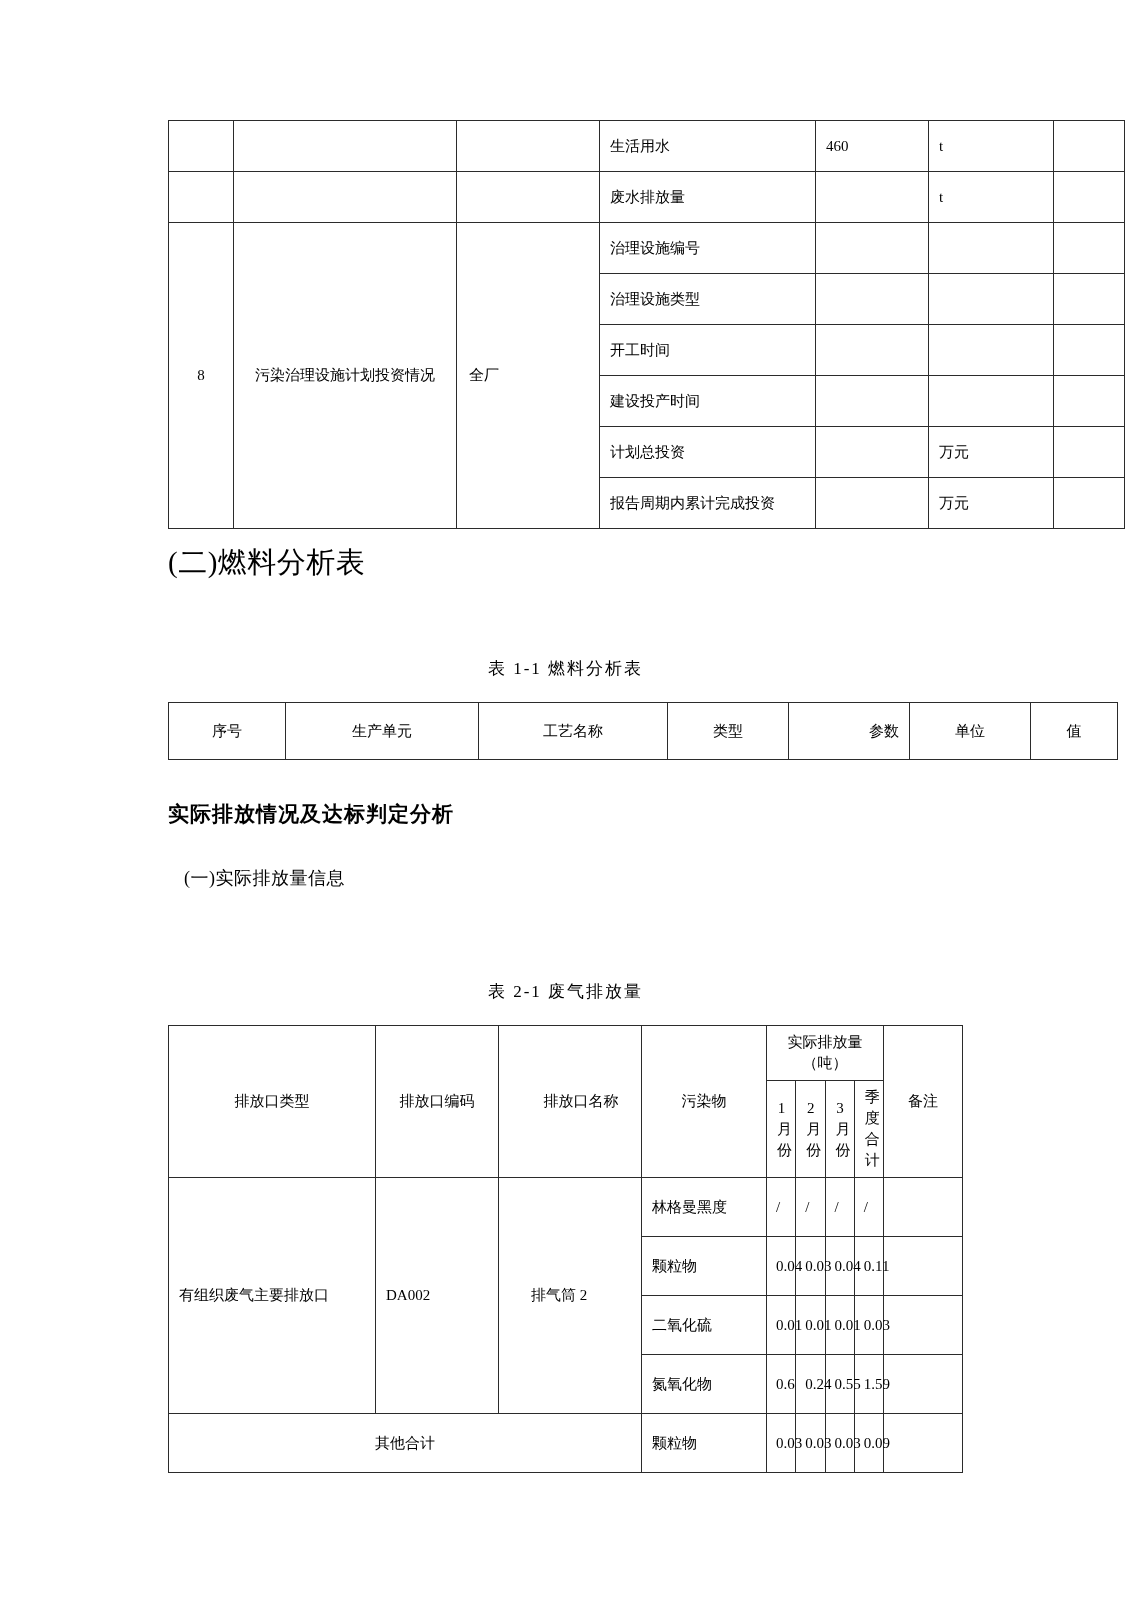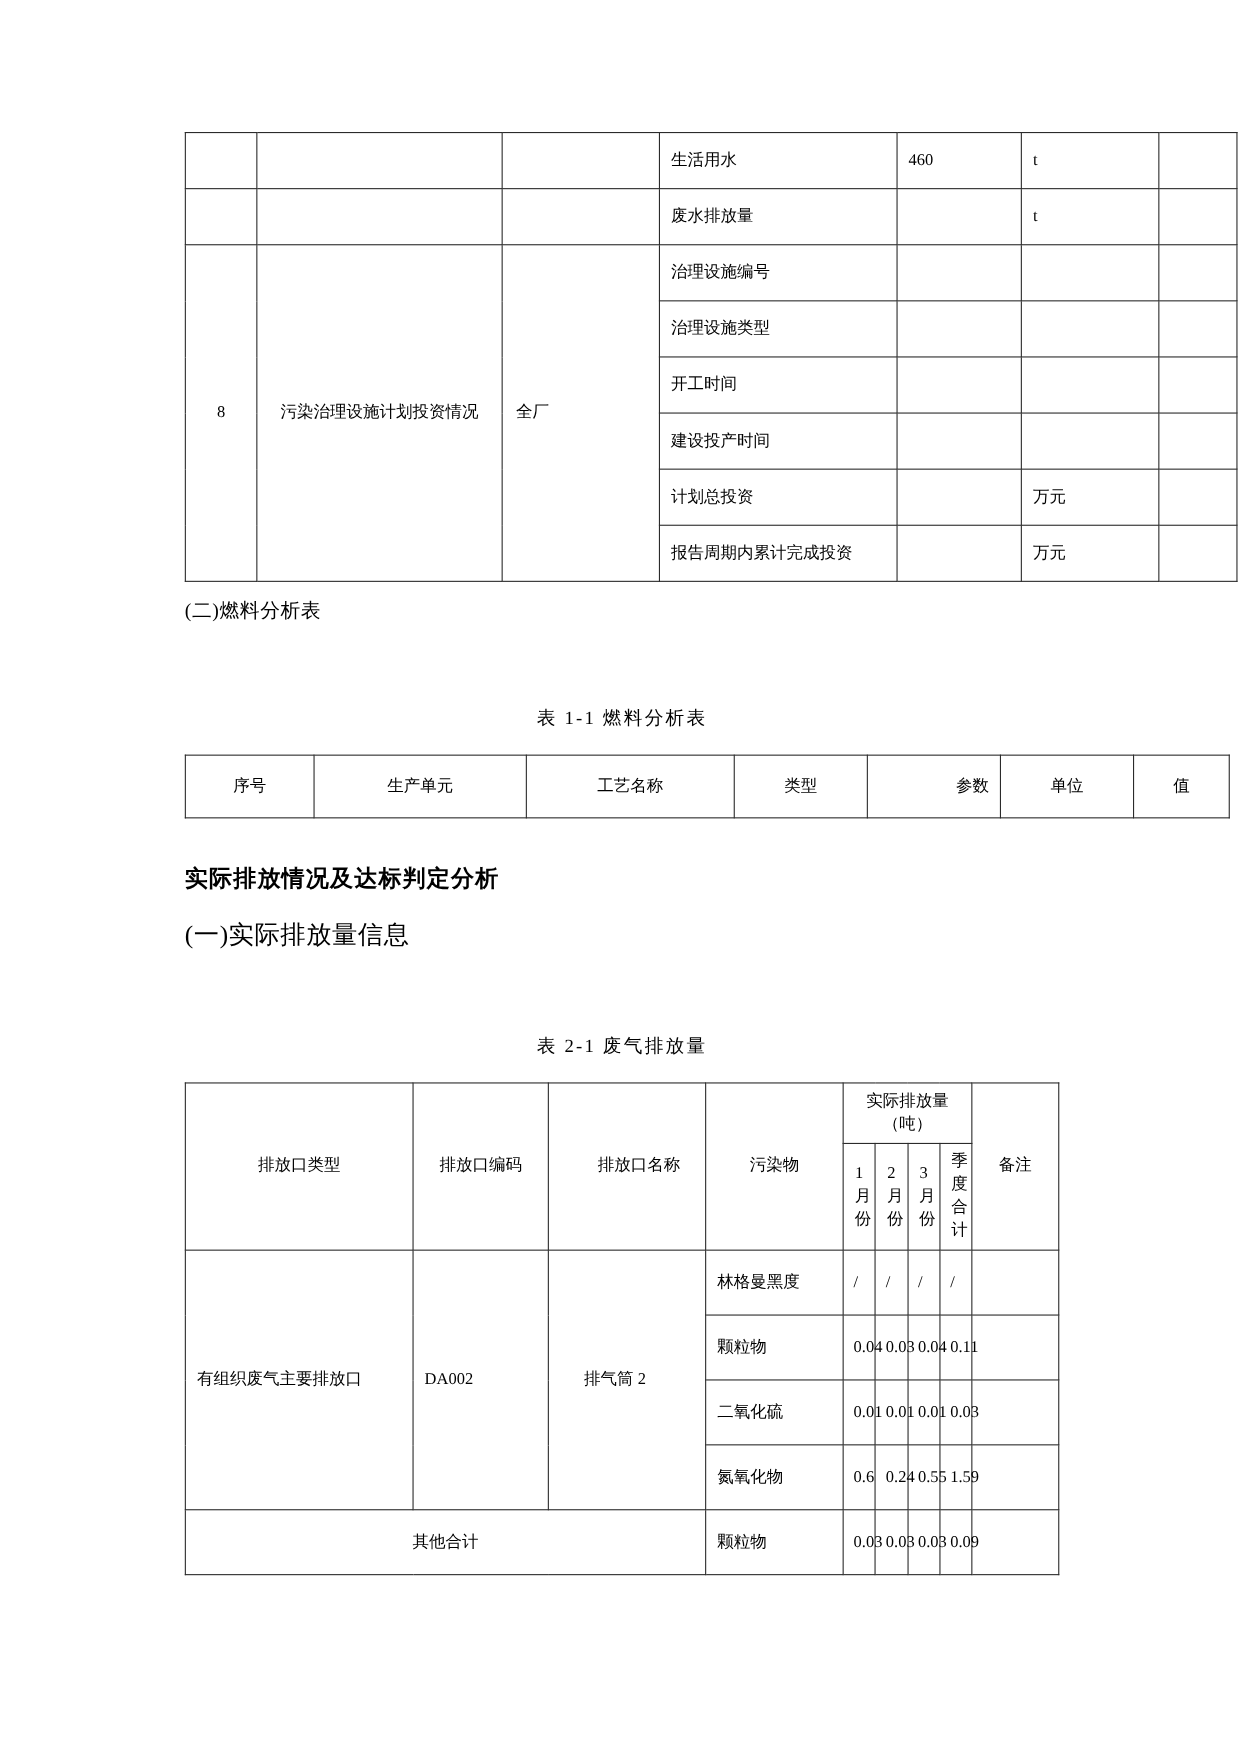--- a/index.html
+++ b/index.html
@@ -41,21 +41,21 @@
   }
   .tbl-cont .c-no     { width: 44px;  text-align: center; }
   .tbl-cont .c-name   { width: 202px; text-align: center; }
   .tbl-cont .c-scope  { width: 120px; text-align: left; padding-left: 12px; }
   .tbl-cont .c-item   { width: 195px; text-align: left; }
   .tbl-cont .c-val    { width: 92px;  text-align: left; }
   .tbl-cont .c-unit   { width: 104px; text-align: left; }
   .tbl-cont .c-rem    { width: 50px; }
 
   .sec-head {
-    font-size: 18px;
+    font-size: 29px;
     margin: 14px 0 0 0;
     letter-spacing: 0.5px;
   }
 
   .tbl-caption {
     text-align: center;
     font-size: 17px;
     letter-spacing: 2px;
     margin: 0;
   }
@@ -78,39 +78,39 @@
   .tbl-fuel .f6 { width: 100px; }
   .tbl-fuel .f7 { width: 66px; }
 
   .h1-title {
     font-size: 21px;
     font-weight: bold;
     margin: 0;
     letter-spacing: 1px;
   }
   .h2-title {
-    font-size: 23px;
-    margin: 0;
+    font-size: 18px;
+    margin: 16px;
     letter-spacing: 0.5px;
   }
 
   
   .tbl-gas td {
     font-size: 15px;
     text-align: center;
     height: 36px;
   }
   .tbl-gas td.left {
     text-align: left;
   }
   .tbl-gas .g-type   { width: 186px; }
   .tbl-gas .g-code   { width: 102px; }
   .tbl-gas .g-name   { width: 100px; padding-left: 32px; }
   .tbl-gas .g-poll   { width: 104px; }
-  .tbl-gas .g-m      { width: 60px; }
+  .tbl-gas .g-m      { width: 60px; text-align: right; }
   .tbl-gas .g-q      { width: 86px; }
   .tbl-gas .g-rem    { width: 58px; }
   .tbl-gas td.num {
     text-align: left;
     padding-left: 9px;
   }
   .tbl-gas .tall { height: 46px; }
 </style>
 </head>
 <body>

